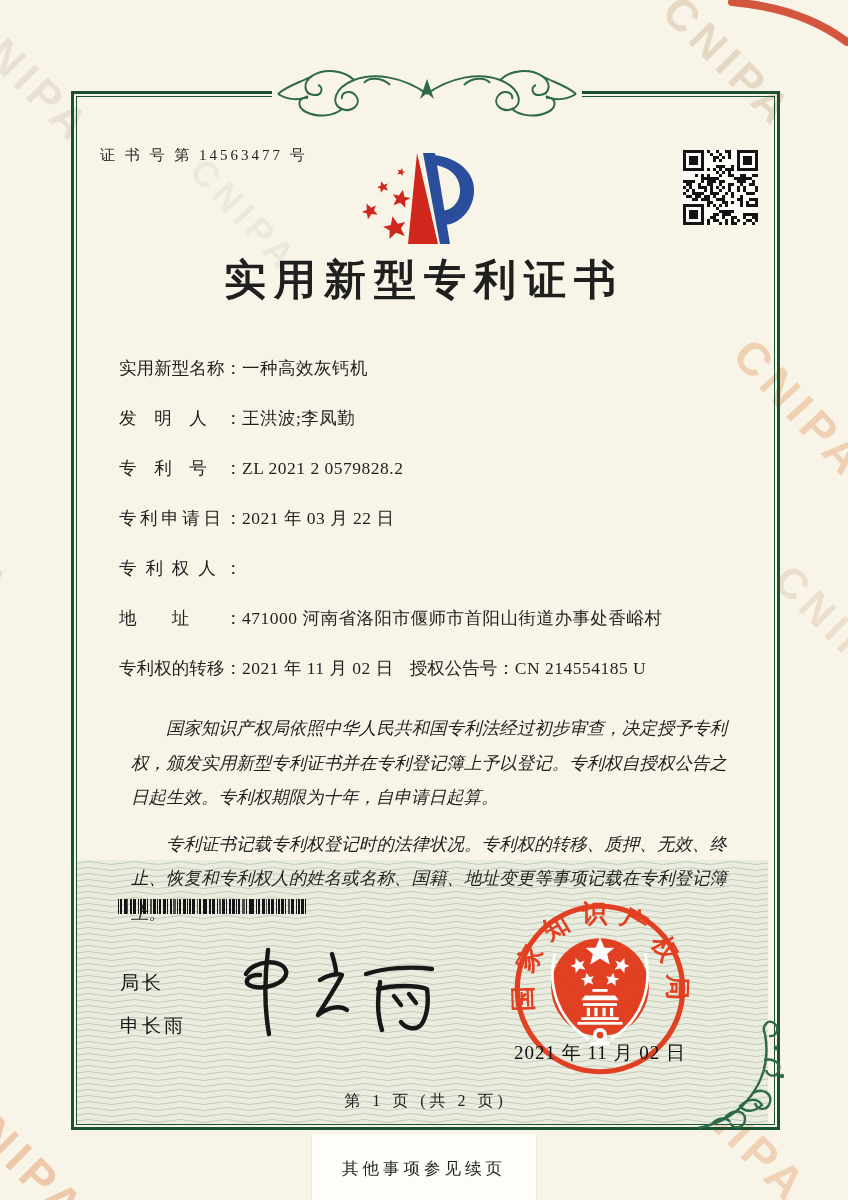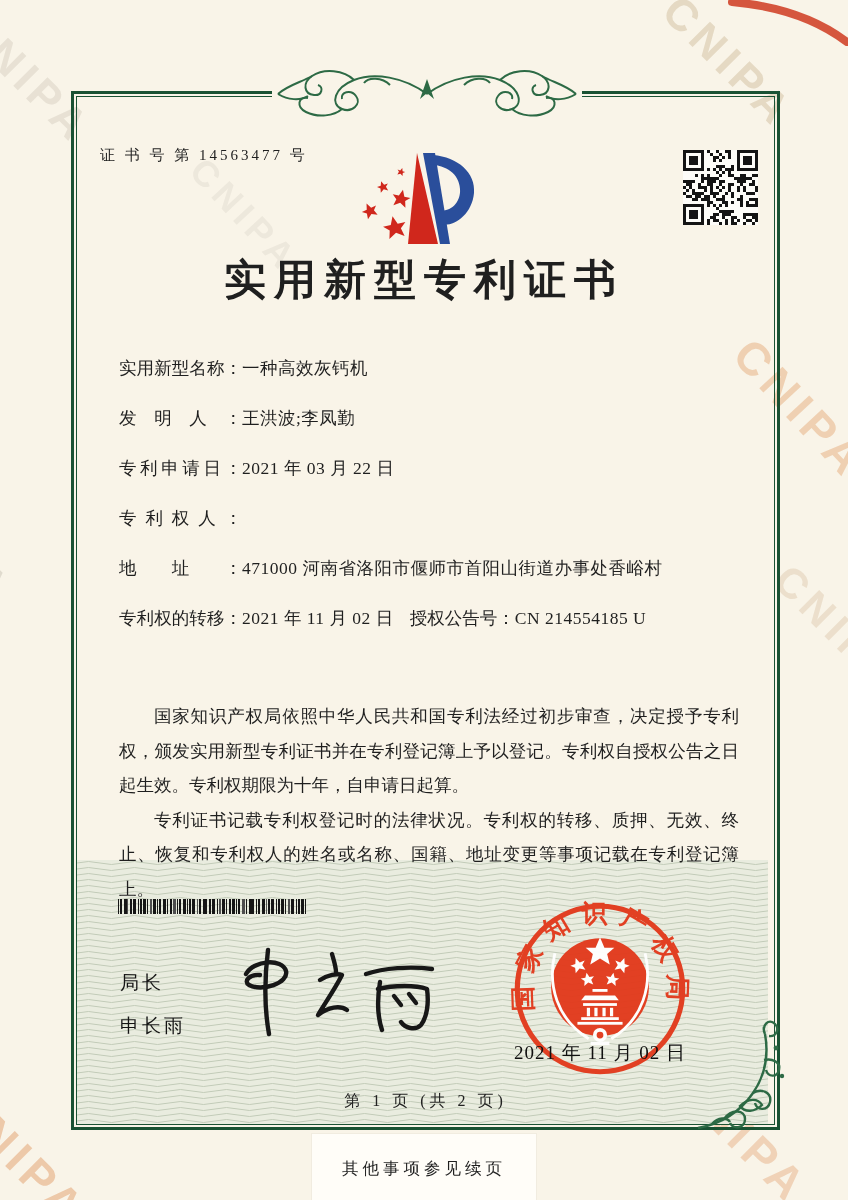--- a/index.html
+++ b/index.html
@@ -32,21 +32,21 @@
   
   .fields{position:absolute;left:119px;top:358px;width:630px;z-index:4;font-size:17.5px;}
   .frow{display:flex;align-items:baseline;margin-bottom:29px;line-height:21px;white-space:nowrap;}
   .flabel{display:inline-block;width:123px;text-align:justify;text-align-last:justify;text-justify:inter-character;}
   .flabel.compact{width:auto;text-align-last:auto;}
   .fvalue{margin-left:0;letter-spacing:.5px;}
   .pair2{margin-left:16px;font-family:Liberation Mono, monospace;}
   
   .paras{position:absolute;left:119px;top:699px;width:620px;font-size:17.5px;line-height:34.5px;
          text-align:justify;z-index:4;}
-  .paras p{margin:0;text-indent:2em;}
+  .paras p{margin:12px;text-indent:2em;font-style:italic;}
   
   .barcode{position:absolute;left:118px;top:899px;width:224px;height:15px;display:flex;z-index:4;}
   .barcode div{background:#161616;height:100%;flex:none;}
   .director{position:absolute;left:120px;top:970px;z-index:4;
             font-family:"Liberation Sans","DejaVu Sans",sans-serif;font-size:19px;
             letter-spacing:3px;color:#141414;}
   .director .name{margin-top:17px;}
   .sig{position:absolute;left:228px;top:944px;z-index:4;line-height:0;}
   .seal{position:absolute;left:506px;top:895px;z-index:5;line-height:0;}
   .seal-date{position:absolute;left:506px;top:1040px;width:188px;text-align:center;font-size:19px;
@@ -357,20 +357,24 @@
   <div class="fields">
     <div class="frow">
       <span class="flabel">实用新型名称：</span>
       <span class="fvalue">一种高效灰钙机</span>
     </div>
     <div class="frow">
       <span class="flabel">发明人：</span>
       <span class="fvalue">王洪波;李凤勤</span>
     </div>
     <div class="frow">
+      <span class="flabel">专利号：</span>
+      <span class="fvalue">ZL 2021 2 0579828.2</span>
+    </div>
+    <div class="frow">
       <span class="flabel">专利申请日：</span>
       <span class="fvalue">2021 年 03 月 22 日</span>
     </div>
     <div class="frow">
       <span class="flabel">专利权人：</span>
     </div>
     <div class="frow">
       <span class="flabel">地址：</span>
       <span class="fvalue">471000 河南省洛阳市偃师市首阳山街道办事处香峪村</span>
     </div>

